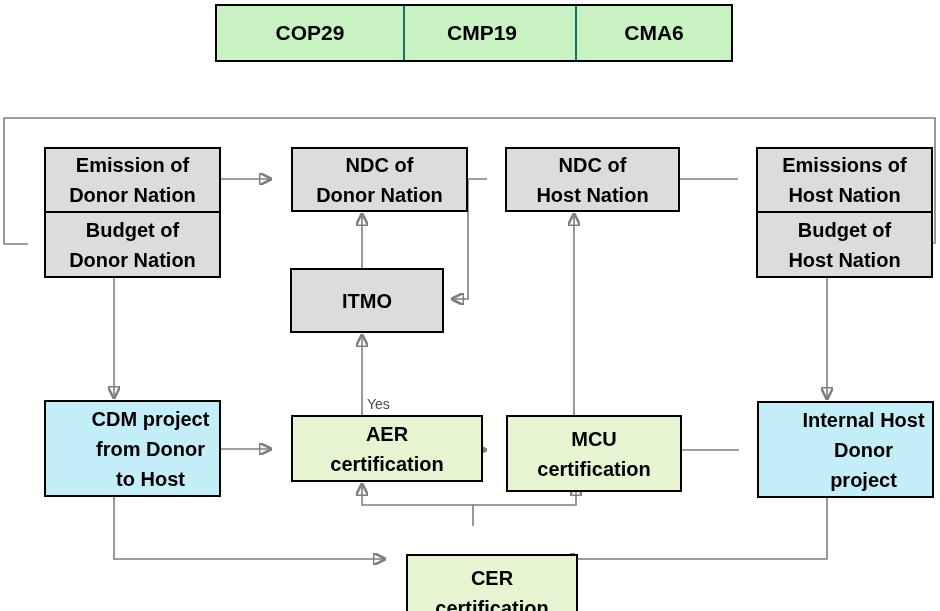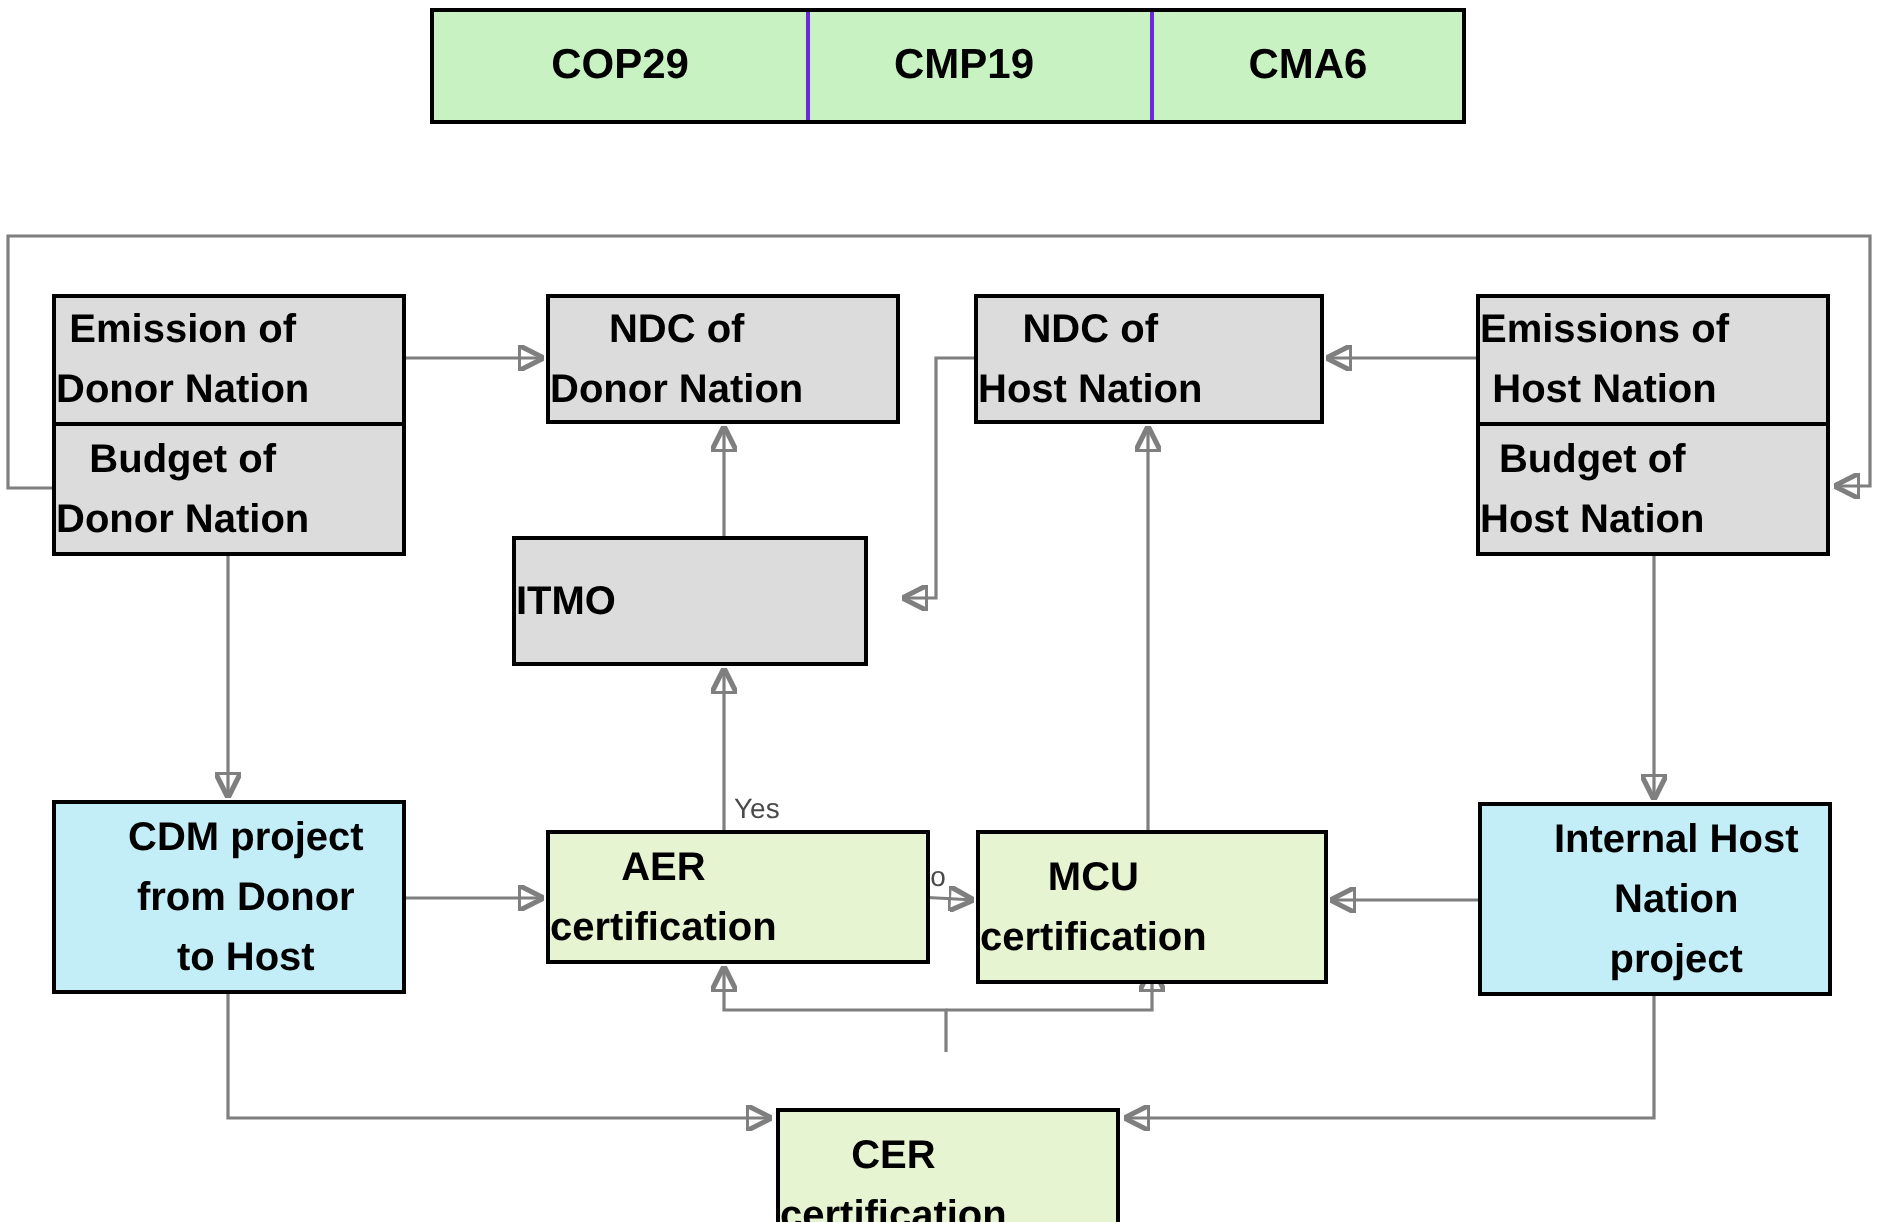--- a/index.html
+++ b/index.html
@@ -10,25 +10,25 @@
   
   .cop-row{
     position:absolute;left:215px;top:4px;width:518px;height:58px;
     display:flex;border:2px solid #000;background:var(--box-green,#c9f2c3);
     box-sizing:border-box;
   }
   .cop-cell{
     flex:1;display:flex;align-items:center;justify-content:center;
     font-size:21px;font-weight:700;color:#000;margin-left:16px;
   }
-  .cop-cell + .cop-cell{border-left:2px solid #6d28d9;}
+  .cop-cell + .cop-cell{border-left:2px solid #0f766e;}
   
   .node{
     position:absolute;box-sizing:border-box;border:2px solid #000;
-    display:flex;align-items:center;justify-content:flex-start;text-align:center;
+    display:flex;align-items:center;justify-content:center;text-align:center;margin-left:18px;
   }
   .node .lbl{
     white-space:pre-line;font-weight:700;color:#000;
     font-size:20px;line-height:30px;
   }
   .gray{background:var(--box-gray,#dcdcdc);}
   .cyan{background:var(--box-cyan,#c4eef7);padding-left:36px;}
   .cert{background:var(--box-cert,#e6f4d2);}
   svg.connectors{position:absolute;left:0;top:0;width:940px;height:611px;}
   svg.connectors path{fill:none;stroke:var(--connector,#7f7f7f);stroke-width:1.6;}
@@ -93,32 +93,32 @@
 Host Nation</span>
   </div>
   <div class="node gray" style="left:738px;top:147px;width:177px;height:66px">
     <span class="lbl">Emissions of
 Host Nation</span>
   </div>
   <div class="node gray" style="left:738px;top:211px;width:177px;height:67px">
     <span class="lbl">Budget of
 Host Nation</span>
   </div>
-  <div class="node gray" style="left:256px;top:268px;width:178px;height:65px">
+  <div class="node gray" style="left:272px;top:268px;width:154px;height:65px">
     <span class="lbl">ITMO</span>
   </div>
 
   <div class="node cyan" style="left:26px;top:400px;width:177px;height:97px">
     <span class="lbl">CDM project
 from Donor
 to Host</span>
   </div>
   <div class="node cyan" style="left:739px;top:401px;width:177px;height:97px">
     <span class="lbl">Internal Host
-Nation
+Donor
 project</span>
   </div>
 
   <div class="node cert" style="left:273px;top:415px;width:192px;height:67px">
     <span class="lbl">AER
 certification</span>
   </div>
   <div class="node cert" style="left:488px;top:415px;width:176px;height:77px">
     <span class="lbl">MCU
 certification</span>

